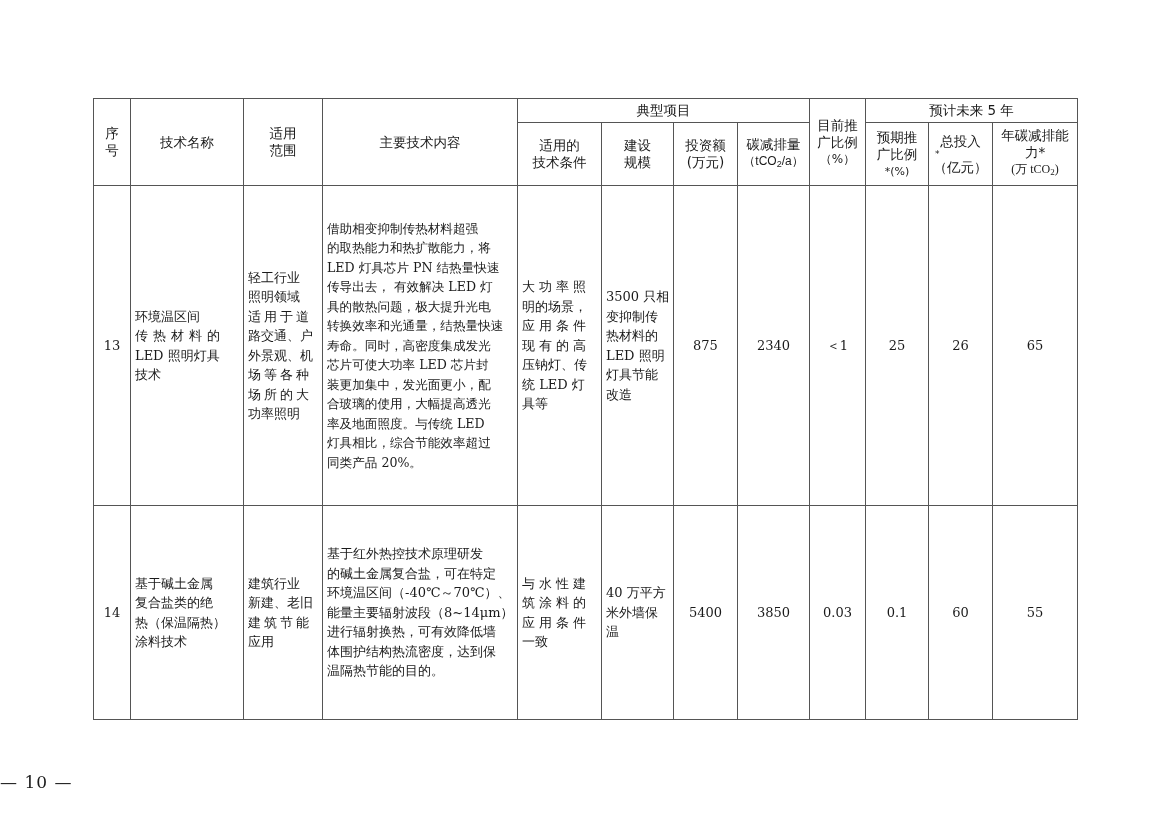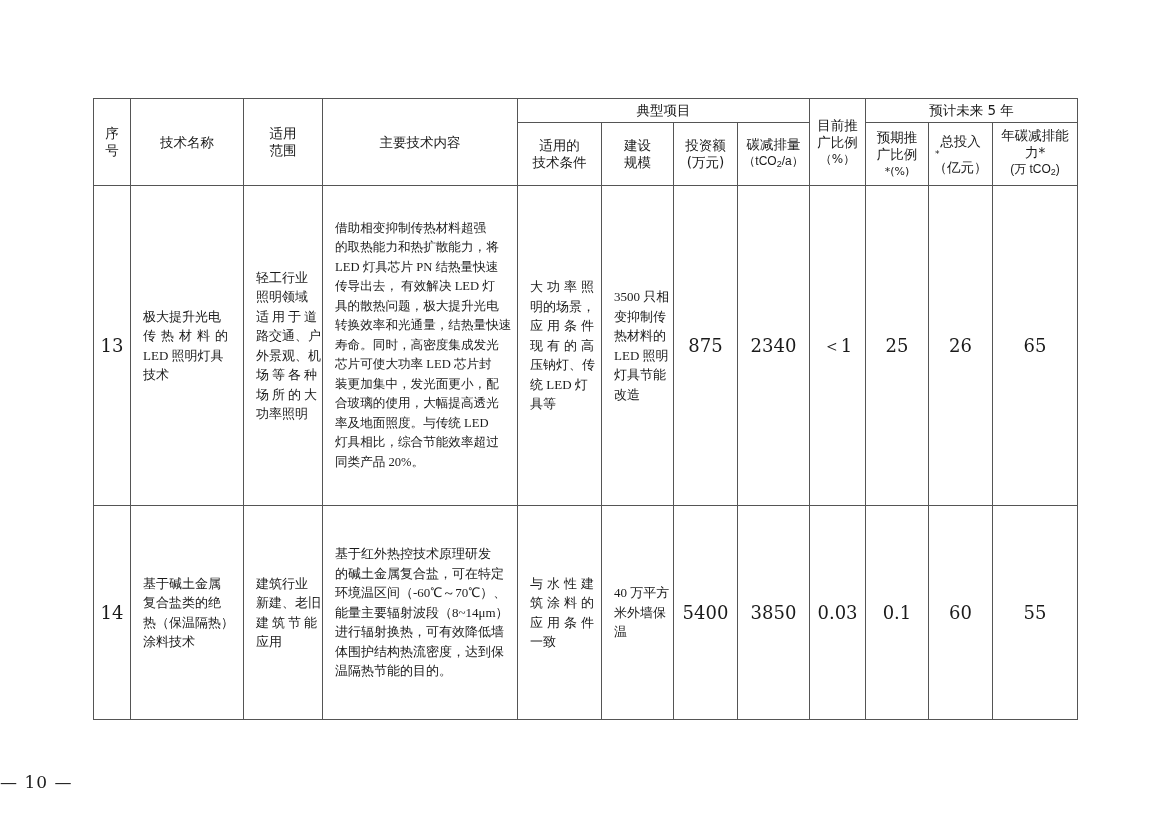--- a/index.html
+++ b/index.html
@@ -7,27 +7,27 @@
          font-family: "DejaVu Serif", "Liberation Serif", serif; color: #1a1a1a; }
   .page { position: absolute; left: 0; top: 0; width: 1169px; height: 826px; }
   table.main { position: absolute; left: 93px; top: 98px; border-collapse: collapse;
                table-layout: fixed; width: 984px; }
   table.main td, table.main th { border: 1.2px solid #555; padding: 0; font-weight: normal;
                vertical-align: middle; }
   th { font-family: "DejaVu Sans", "Liberation Sans", sans-serif; font-size: 13.5px;
        line-height: 17px; text-align: center; }
   td { font-size: 13px; line-height: 19.5px; }
   .c { text-align: center; }
-  .jdl { text-align: justify; padding: 0 12px !important; font-family: Liberation Serif, serif; }
+  .jdl { text-align: justify; padding: 0 4px !important; }
   .line { display: block; }
   .cell-lines span { display: block; white-space: nowrap; }
   .sub { font-size: 9px; vertical-align: -2px; }
   .page-number { position: absolute; left: 0; width: 1169px; top: 732px; text-align: left;
                  font-size: 17px; letter-spacing: 1px; margin-top: 40px; }
-  .num { font-size: 18px; }
+  .num { font-size: 13px; }
 </style>
 </head>
 <body>
 
 <div class="page">
   <table class="main">
     <colgroup>
       <col style="width:37px">
         <col style="width:113px">
         <col style="width:79px">
@@ -84,29 +84,29 @@
           <span class="line" style="font-size:11px">*(%)</span>
         </th>
         <th>
           <span class="line">总投入</span>
           <span class="line" style="font-size:9px;line-height:9px;text-align:left;padding-left:6px">*</span>
           <span class="line">（亿元）</span>
         </th>
         <th>
           <span class="line">年碳减排能</span>
           <span class="line">力*</span>
-          <span class="line" style="font-family:Liberation Sans, sans-serif;font-size:12px"><span>(万 tCO</span><span class="sub">2</span><span>)</span></span>
+          <span class="line" style="font-family:Liberation Serif, serif;font-size:12px"><span>(万 tCO</span><span class="sub">2</span><span>)</span></span>
         </th>
       </tr>
     </thead>
     <tbody>
       <tr style="height:320px">
         <td class="c num">13</td>
         <td class="jdl cell-lines">
-          <span>极大提升光电</span>
+          <span>环境温区间</span>
           <span style="letter-spacing:5px">传热材料的</span>
           <span>LED 照明灯具</span>
           <span>技术</span>
         </td>
         <td class="jdl cell-lines">
           <span>轻工行业</span>
           <span>照明领域</span>
           <span style="letter-spacing:3px">适用于道</span>
           <span>路交通、户</span>
           <span>外景观、机</span>
@@ -163,21 +163,21 @@
         </td>
         <td class="jdl cell-lines">
           <span>建筑行业</span>
           <span>新建、老旧</span>
           <span style="letter-spacing:3px">建筑节能</span>
           <span>应用</span>
         </td>
         <td class="jdl cell-lines" style="font-size:13px;line-height:19.5px">
           <span>基于红外热控技术原理研发</span>
           <span>的碱土金属复合盐，可在特定</span>
-          <span>环境温区间（-60℃～70℃）、</span>
+          <span>环境温区间（-40℃～70℃）、</span>
           <span>能量主要辐射波段（8~14μm）</span>
           <span>进行辐射换热，可有效降低墙</span>
           <span>体围护结构热流密度，达到保</span>
           <span>温隔热节能的目的。</span>
         </td>
         <td class="jdl cell-lines">
           <span style="letter-spacing:4px">与水性建</span>
           <span style="letter-spacing:4px">筑涂料的</span>
           <span style="letter-spacing:4px">应用条件</span>
           <span>一致</span>

